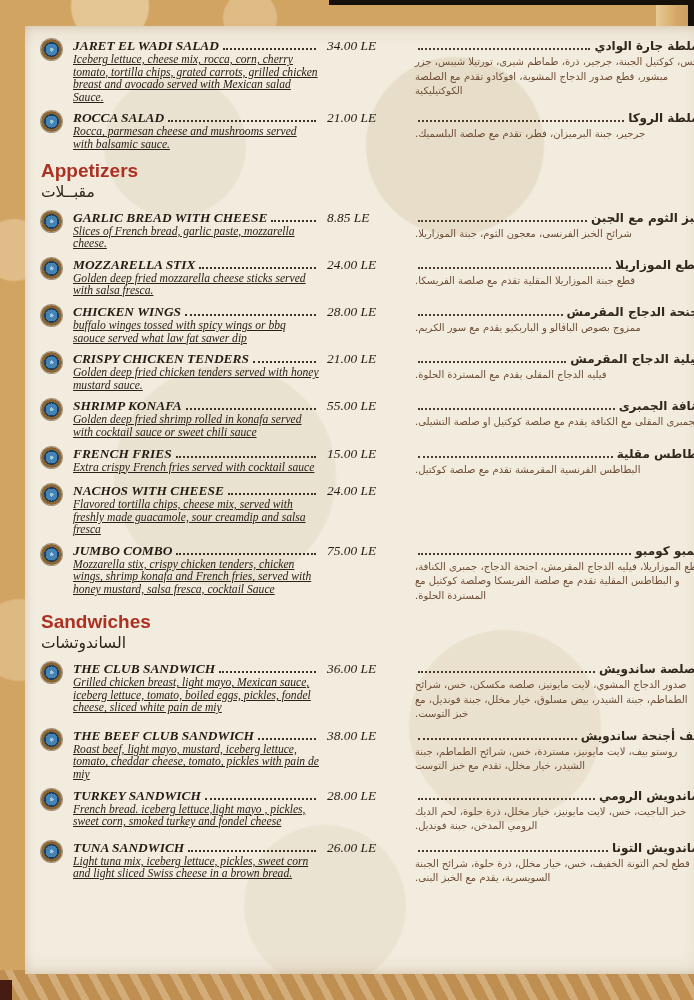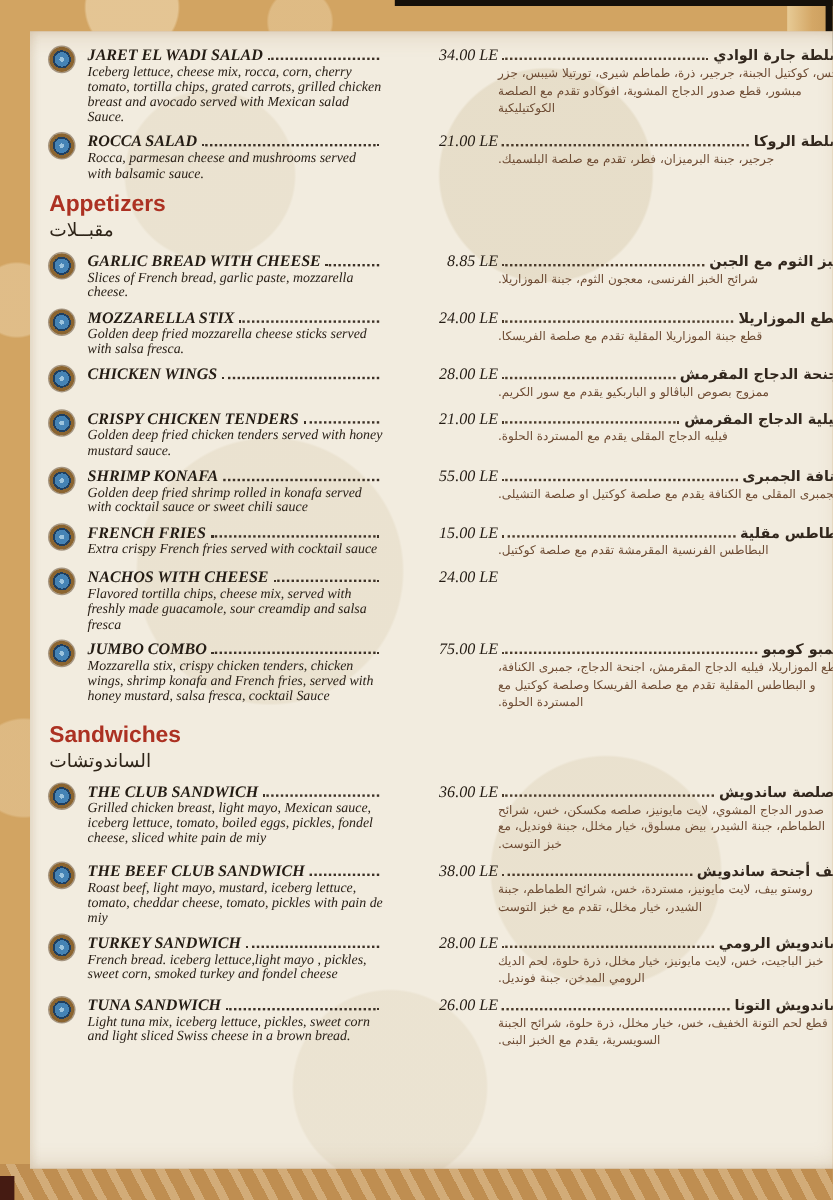--- a/index.html
+++ b/index.html
@@ -58,22 +58,22 @@
   .bullet-col{width:32px;flex:0 0 32px;padding-top:1px;}
   .bullet{
     display:block;width:21px;height:21px;border-radius:50%;
     background:radial-gradient(circle, #9cc4de 0 2px, #4583b5 2px 6px, #1f3f60 6px 7.5px, #8a6430 7.5px 10.5px, #5d3f1d 10.5px);
     box-shadow:0 0 0 1px rgba(70,45,15,.45);
   }
   .en-col{width:246px;flex:0 0 246px;color:#241c14;}
   .en-line{display:flex;align-items:baseline;}
   .en-name{font-weight:bold;font-style:italic;font-size:13.4px;line-height:16px;white-space:nowrap;}
   .lead{flex:1 1 auto;border-bottom:2px dotted #3c3126;margin:0 3px 3px 4px;min-width:8px;}
-  .en-desc{font-style:italic;font-size:11.6px;line-height:12.6px;color:#2a2118;}
-  .price-col{width:88px;flex:0 0 88px;font-style:italic;font-size:13.4px;line-height:16px;color:#241c14;padding-left:8px;white-space:nowrap;text-align:right;}
+  .en-desc{font-style:italic;font-size:11.6px;line-height:12.6px;color:#2a2118;text-decoration:underline;}
+  .price-col{width:88px;flex:0 0 88px;font-style:italic;font-size:13.4px;line-height:16px;color:#241c14;padding-left:8px;white-space:nowrap;}
   .ar-col{flex:1 1 auto;min-width:0;}
   .ar-line{display:flex;align-items:baseline;}
   .ar-name{font-family:"DejaVu Sans", sans-serif;font-weight:bold;font-size:12px;line-height:17px;color:#32271d;white-space:nowrap;}
   .ar-lead{border-bottom:2px dotted #4a3a2a;margin:0 4px 4px 3px;}
   .ar-desc{font-family:"DejaVu Sans", sans-serif;font-size:10px;line-height:14.5px;color:#6e4c34;text-align:left;}
 
   .sec-hdr{text-align:left;margin:8px 0 8px 0;}
   .hdr-en{font-family:"Liberation Sans", sans-serif;font-weight:bold;font-size:19px;line-height:22px;color:#ac3122;}
   .hdr-ar{font-family:"DejaVu Sans", sans-serif;font-weight:normal;font-size:15.5px;line-height:20px;color:#2e2418;}
 </style>
@@ -179,20 +179,21 @@
 
   <div class="item">
     <div class="bullet-col">
       <span class="bullet"></span>
     </div>
     <div class="en-col">
       <div class="en-line">
         <span class="en-name">CHICKEN WINGS</span>
         <span class="lead"></span>
       </div>
+      <div class="en-desc">buffalo winges  tossed with spicy wings or bbq saouce served what law fat sawer dip</div>
     </div>
     <div class="price-col">28.00  LE</div>
     <div class="ar-col" dir="rtl">
       <div class="ar-line">
         <span class="ar-name">أجنحة الدجاج المقرمش</span>
         <span class="lead ar-lead"></span>
       </div>
       <div class="ar-desc">ممزوج بصوص الباڤالو و الباربكيو يقدم مع سور الكريم.</div>
     </div>
   </div>

